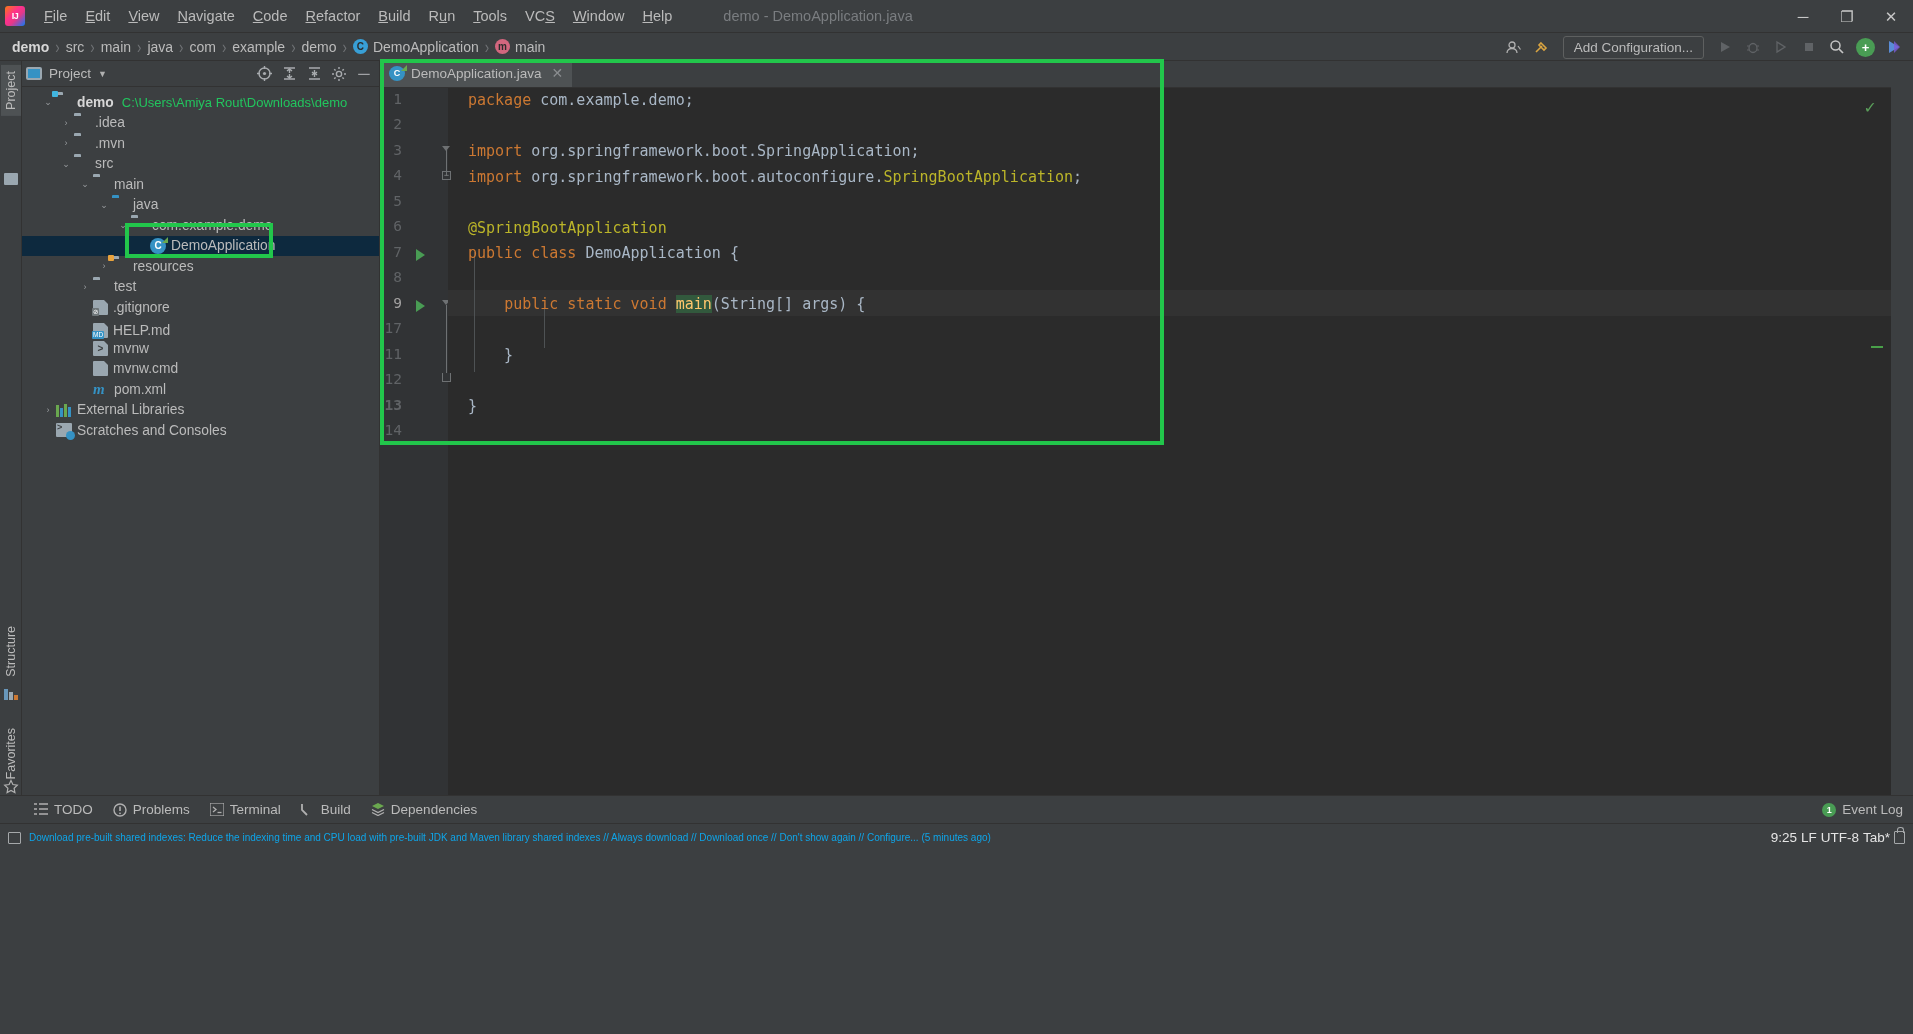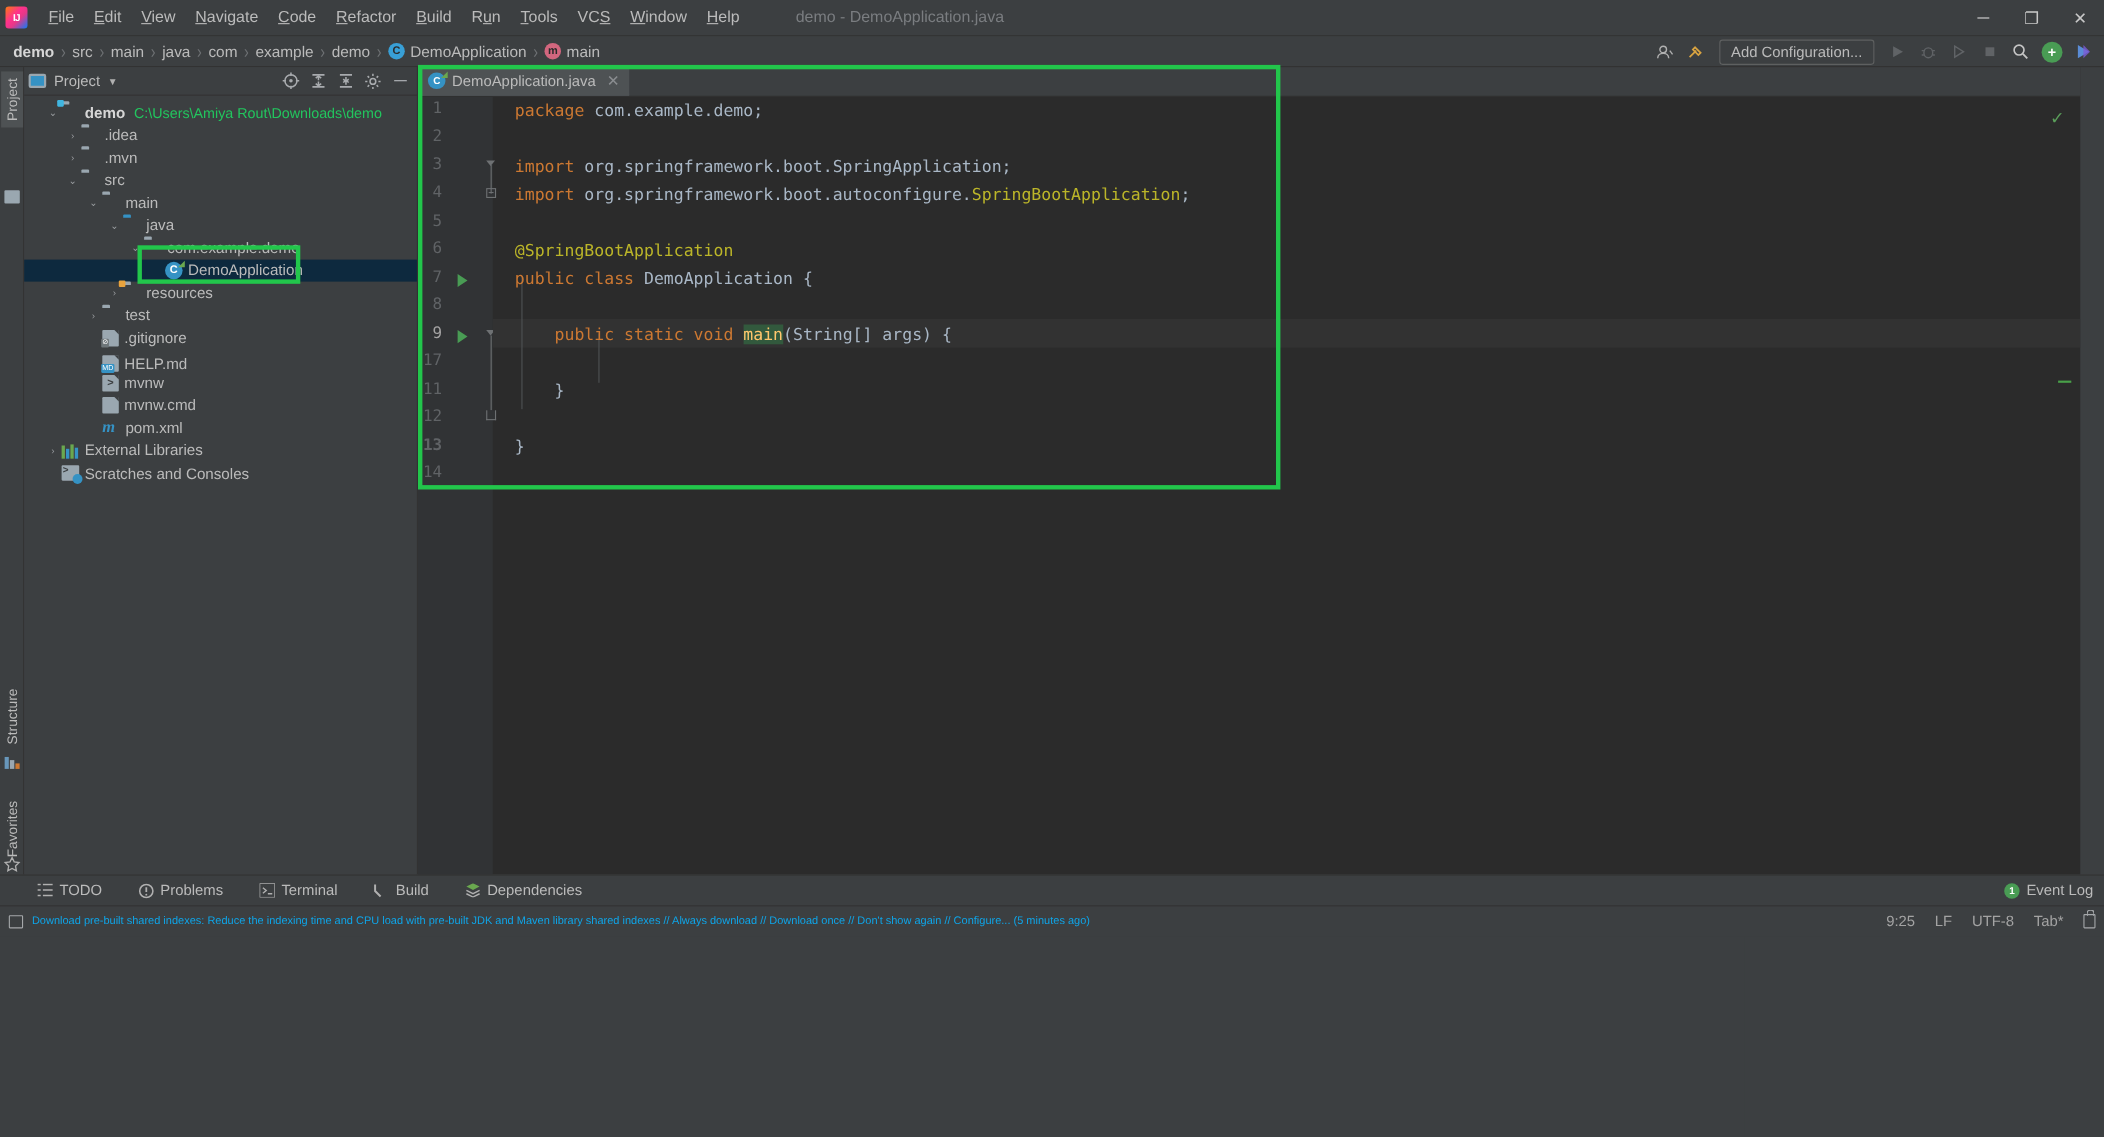--- a/index.html
+++ b/index.html
@@ -280,21 +280,21 @@
   
   .hlbox {
     position: absolute; border: 4px solid #22c64b; pointer-events: none;
     z-index: 50;
   }
 
   
   .bottombar {
     position: absolute; left: 0; top: 795px; width: 1913px; height: 28px;
     background: #3c3f41; border-top: 1px solid #323232;
-    display: flex; align-items: center; padding-left: 24px; gap: 13px;
+    display: flex; align-items: center; padding-left: 24px; gap: 0;
   }
   .bbtn {
     display: flex; align-items: center; gap: 6px; padding: 3px 10px;
     color: #bbbbbb; font-size: 13.5px; white-space: nowrap;
   }
   .eventlog {
     position: absolute; right: 10px; display: flex; align-items: center; gap: 6px;
     color: #bbbbbb; font-size: 13.5px;
   }
   .elbadge {
@@ -304,22 +304,22 @@
   }
 
   
   .statusbar {
     position: absolute; left: 0; top: 823px; width: 1913px; height: 28px;
     background: #3c3f41; border-top: 1px solid #323232;
     display: flex; align-items: center; padding: 0 8px;
   }
   .status-msg { color: #0ea5e9; font-size: 10px; margin-left: 8px; white-space: nowrap; }
   .status-right {
-    position: absolute; right: 8px; display: flex; align-items: center; gap: 18px;
-    color: #a3a3a3; font-size: 13.5px;
+    position: absolute; right: 8px; display: flex; align-items: center; gap: 4px;
+    color: #e5e5e5; font-size: 13.5px;
   }
   .lockico {
     width: 11px; height: 13px; border: 1.6px solid #a5a8aa; border-radius: 1px;
     position: relative;
   }
   .lockico::before {
     content: ""; position: absolute; top: -5px; left: 1.5px; width: 5px; height: 5px;
     border: 1.6px solid #a5a8aa; border-bottom: none; border-radius: 3px 3px 0 0;
   }
   .screenico {

